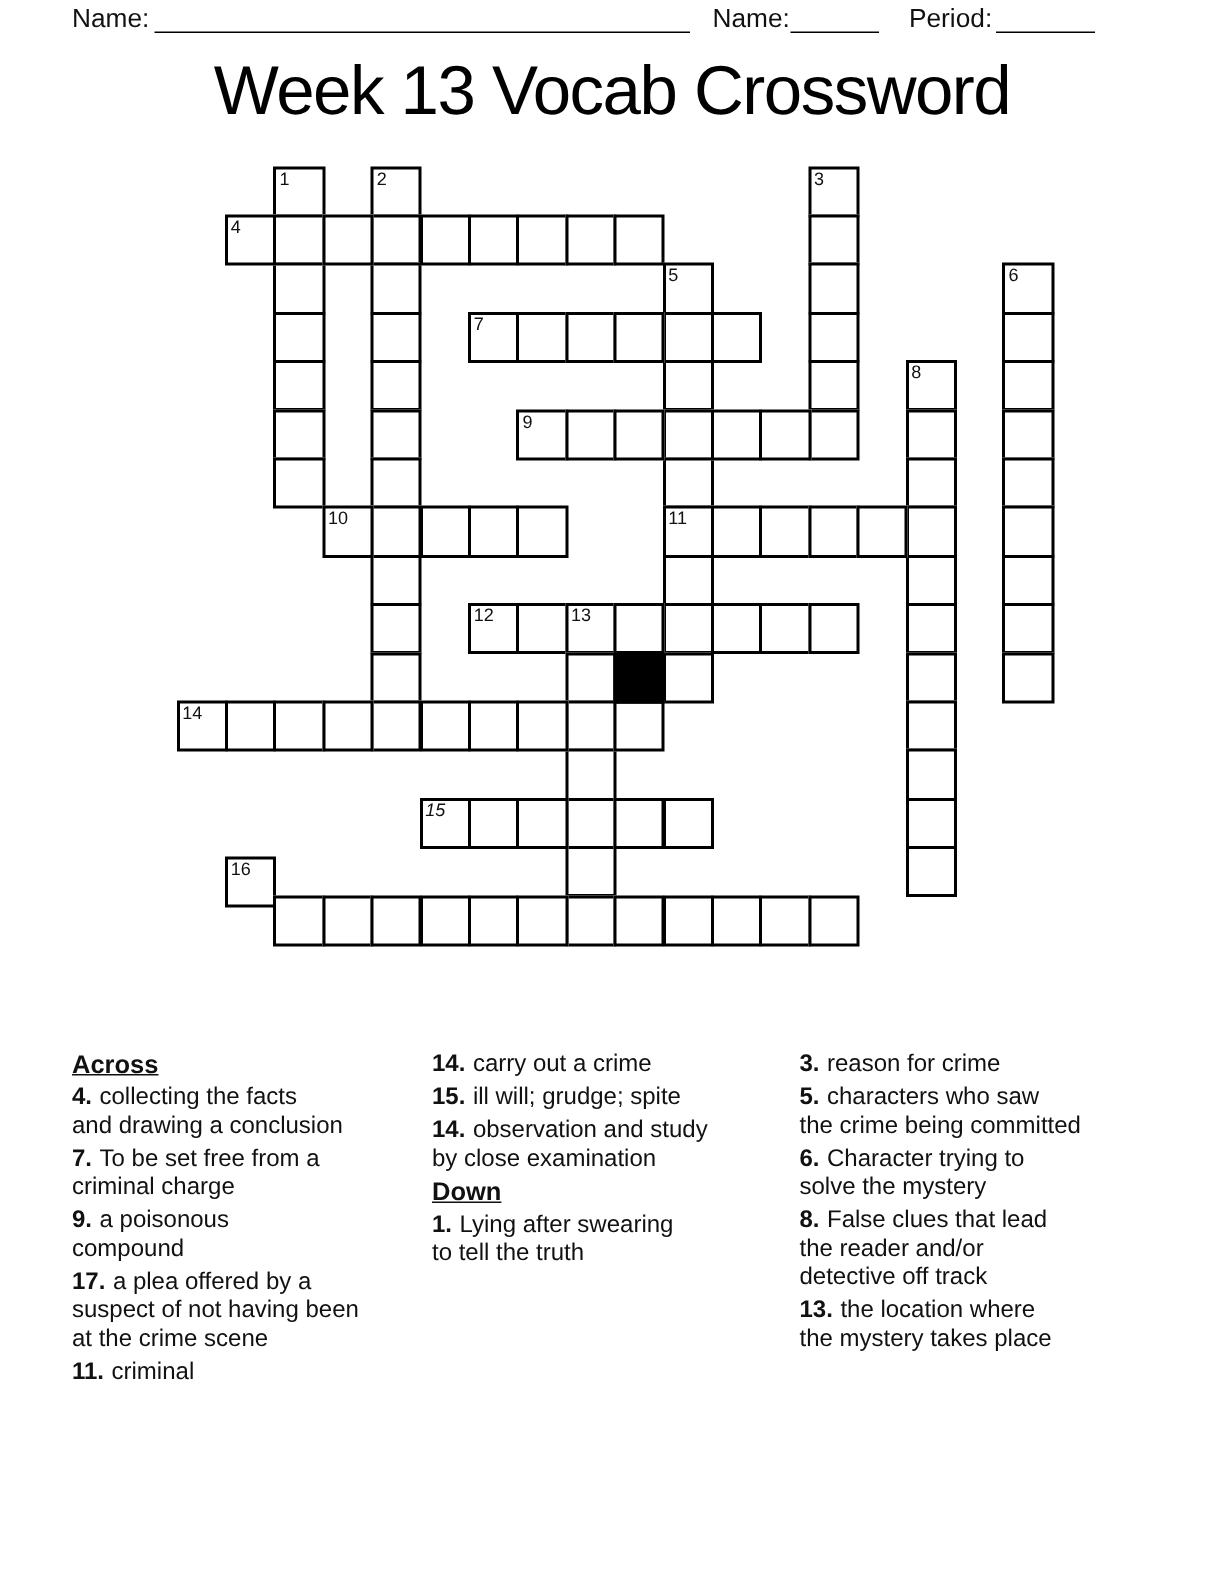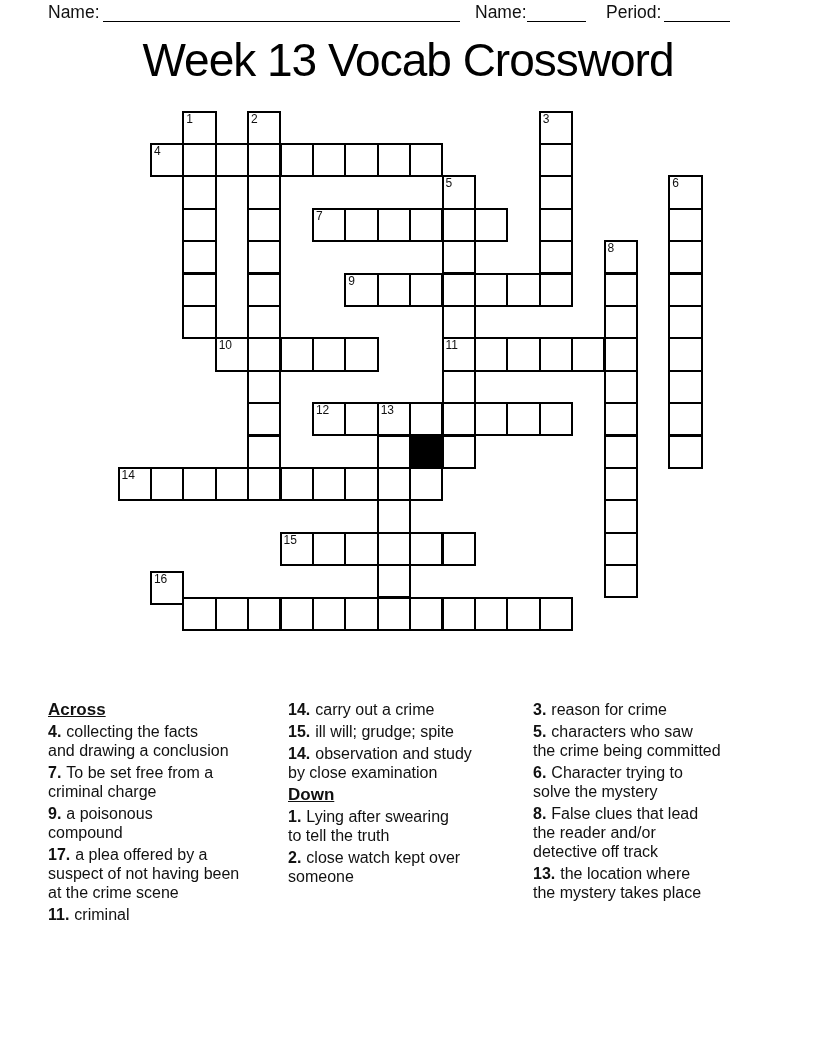--- a/index.html
+++ b/index.html
@@ -160,21 +160,21 @@
       <div class="cell" style="left: 0px; top: 356.4px;">
         <span class="cellnum">14</span>
       </div>
       <div class="cell" style="left: 32.4px; top: 356.4px;"></div>
       <div class="cell" style="left: 64.8px; top: 356.4px;"></div>
       <div class="cell" style="left: 97.2px; top: 356.4px;"></div>
       <div class="cell" style="left: 162px; top: 356.4px;"></div>
       <div class="cell" style="left: 194.4px; top: 356.4px;"></div>
       <div class="cell" style="left: 226.8px; top: 356.4px;"></div>
       <div class="cell" style="left: 291.6px; top: 356.4px;"></div>
-      <div class="cell" style="left: 162px; top: 421.2px;">
+      <div class="cell" style="left: 162px; top: 421.2px; font-style: italic;">
         <span class="cellnum">15</span>
       </div>
       <div class="cell" style="left: 194.4px; top: 421.2px;"></div>
       <div class="cell" style="left: 226.8px; top: 421.2px;"></div>
       <div class="cell" style="left: 291.6px; top: 421.2px;"></div>
       <div class="cell" style="left: 324px; top: 421.2px;"></div>
       <div class="cell" style="left: 32.4px; top: 460px;">
         <span class="cellnum">16</span>
       </div>
       <div class="cell" style="left: 64.8px; top: 486px;"></div>
@@ -206,22 +206,20 @@
         <div class="clue"><span class="clue-num">11.</span><span class="clue-text">criminal</span></div>
       </div>
     <div class="clue-col" id="cluecol-1" style="left:288px;width:238px">
         <div class="clue"><span class="clue-num">14.</span><span class="clue-text">carry out a crime</span></div>
         <div class="clue"><span class="clue-num">15.</span><span class="clue-text">ill will; grudge; spite</span></div>
         <div class="clue"><span class="clue-num">14.</span><span class="clue-text">observation and study
 by close examination</span></div>
         <div class="clue-heading">Down</div>
         <div class="clue"><span class="clue-num">1.</span><span class="clue-text">Lying after swearing
 to tell the truth</span></div>
-        <div class="clue"><span class="clue-num">2.</span><span class="clue-text">close watch kept over
-someone</span></div>
       </div>
     <div class="clue-col" id="cluecol-2" style="left:533px;width:258px">
         <div class="clue"><span class="clue-num">3.</span><span class="clue-text">reason for crime</span></div>
         <div class="clue"><span class="clue-num">5.</span><span class="clue-text">characters who saw
 the crime being committed</span></div>
         <div class="clue"><span class="clue-num">6.</span><span class="clue-text">Character trying to
 solve the mystery</span></div>
         <div class="clue"><span class="clue-num">8.</span><span class="clue-text">False clues that lead
 the reader and/or
 detective off track</span></div>

